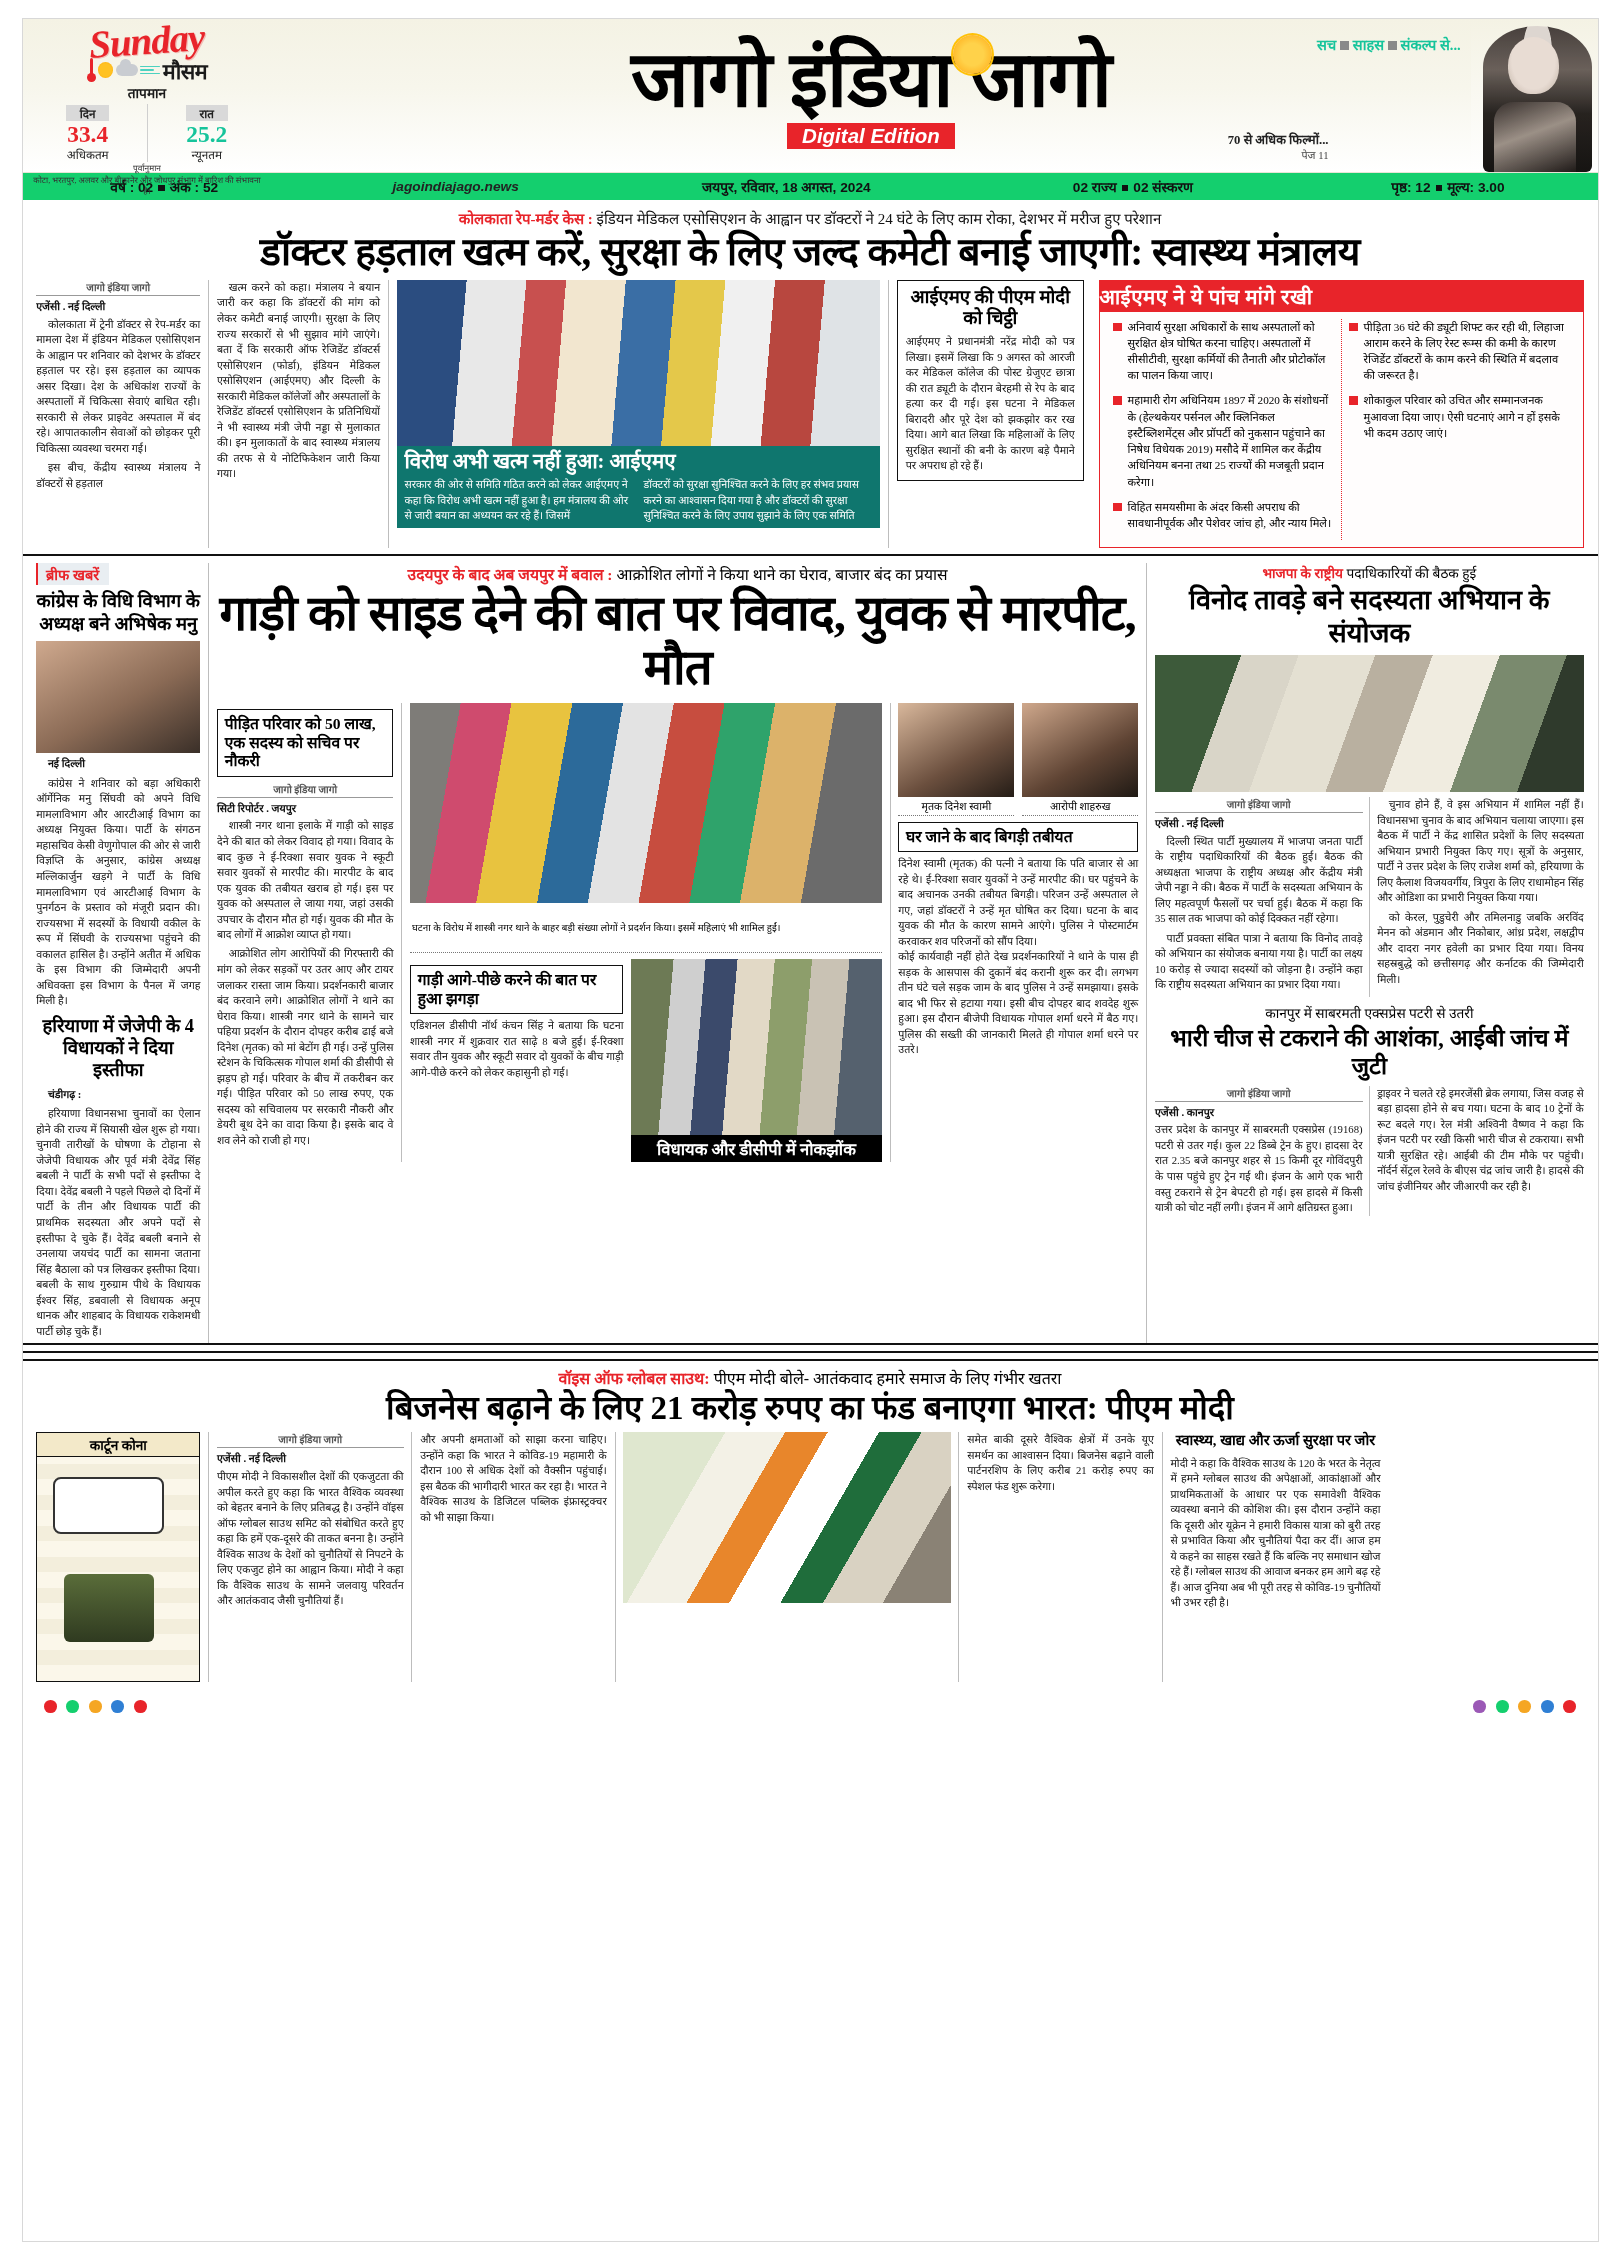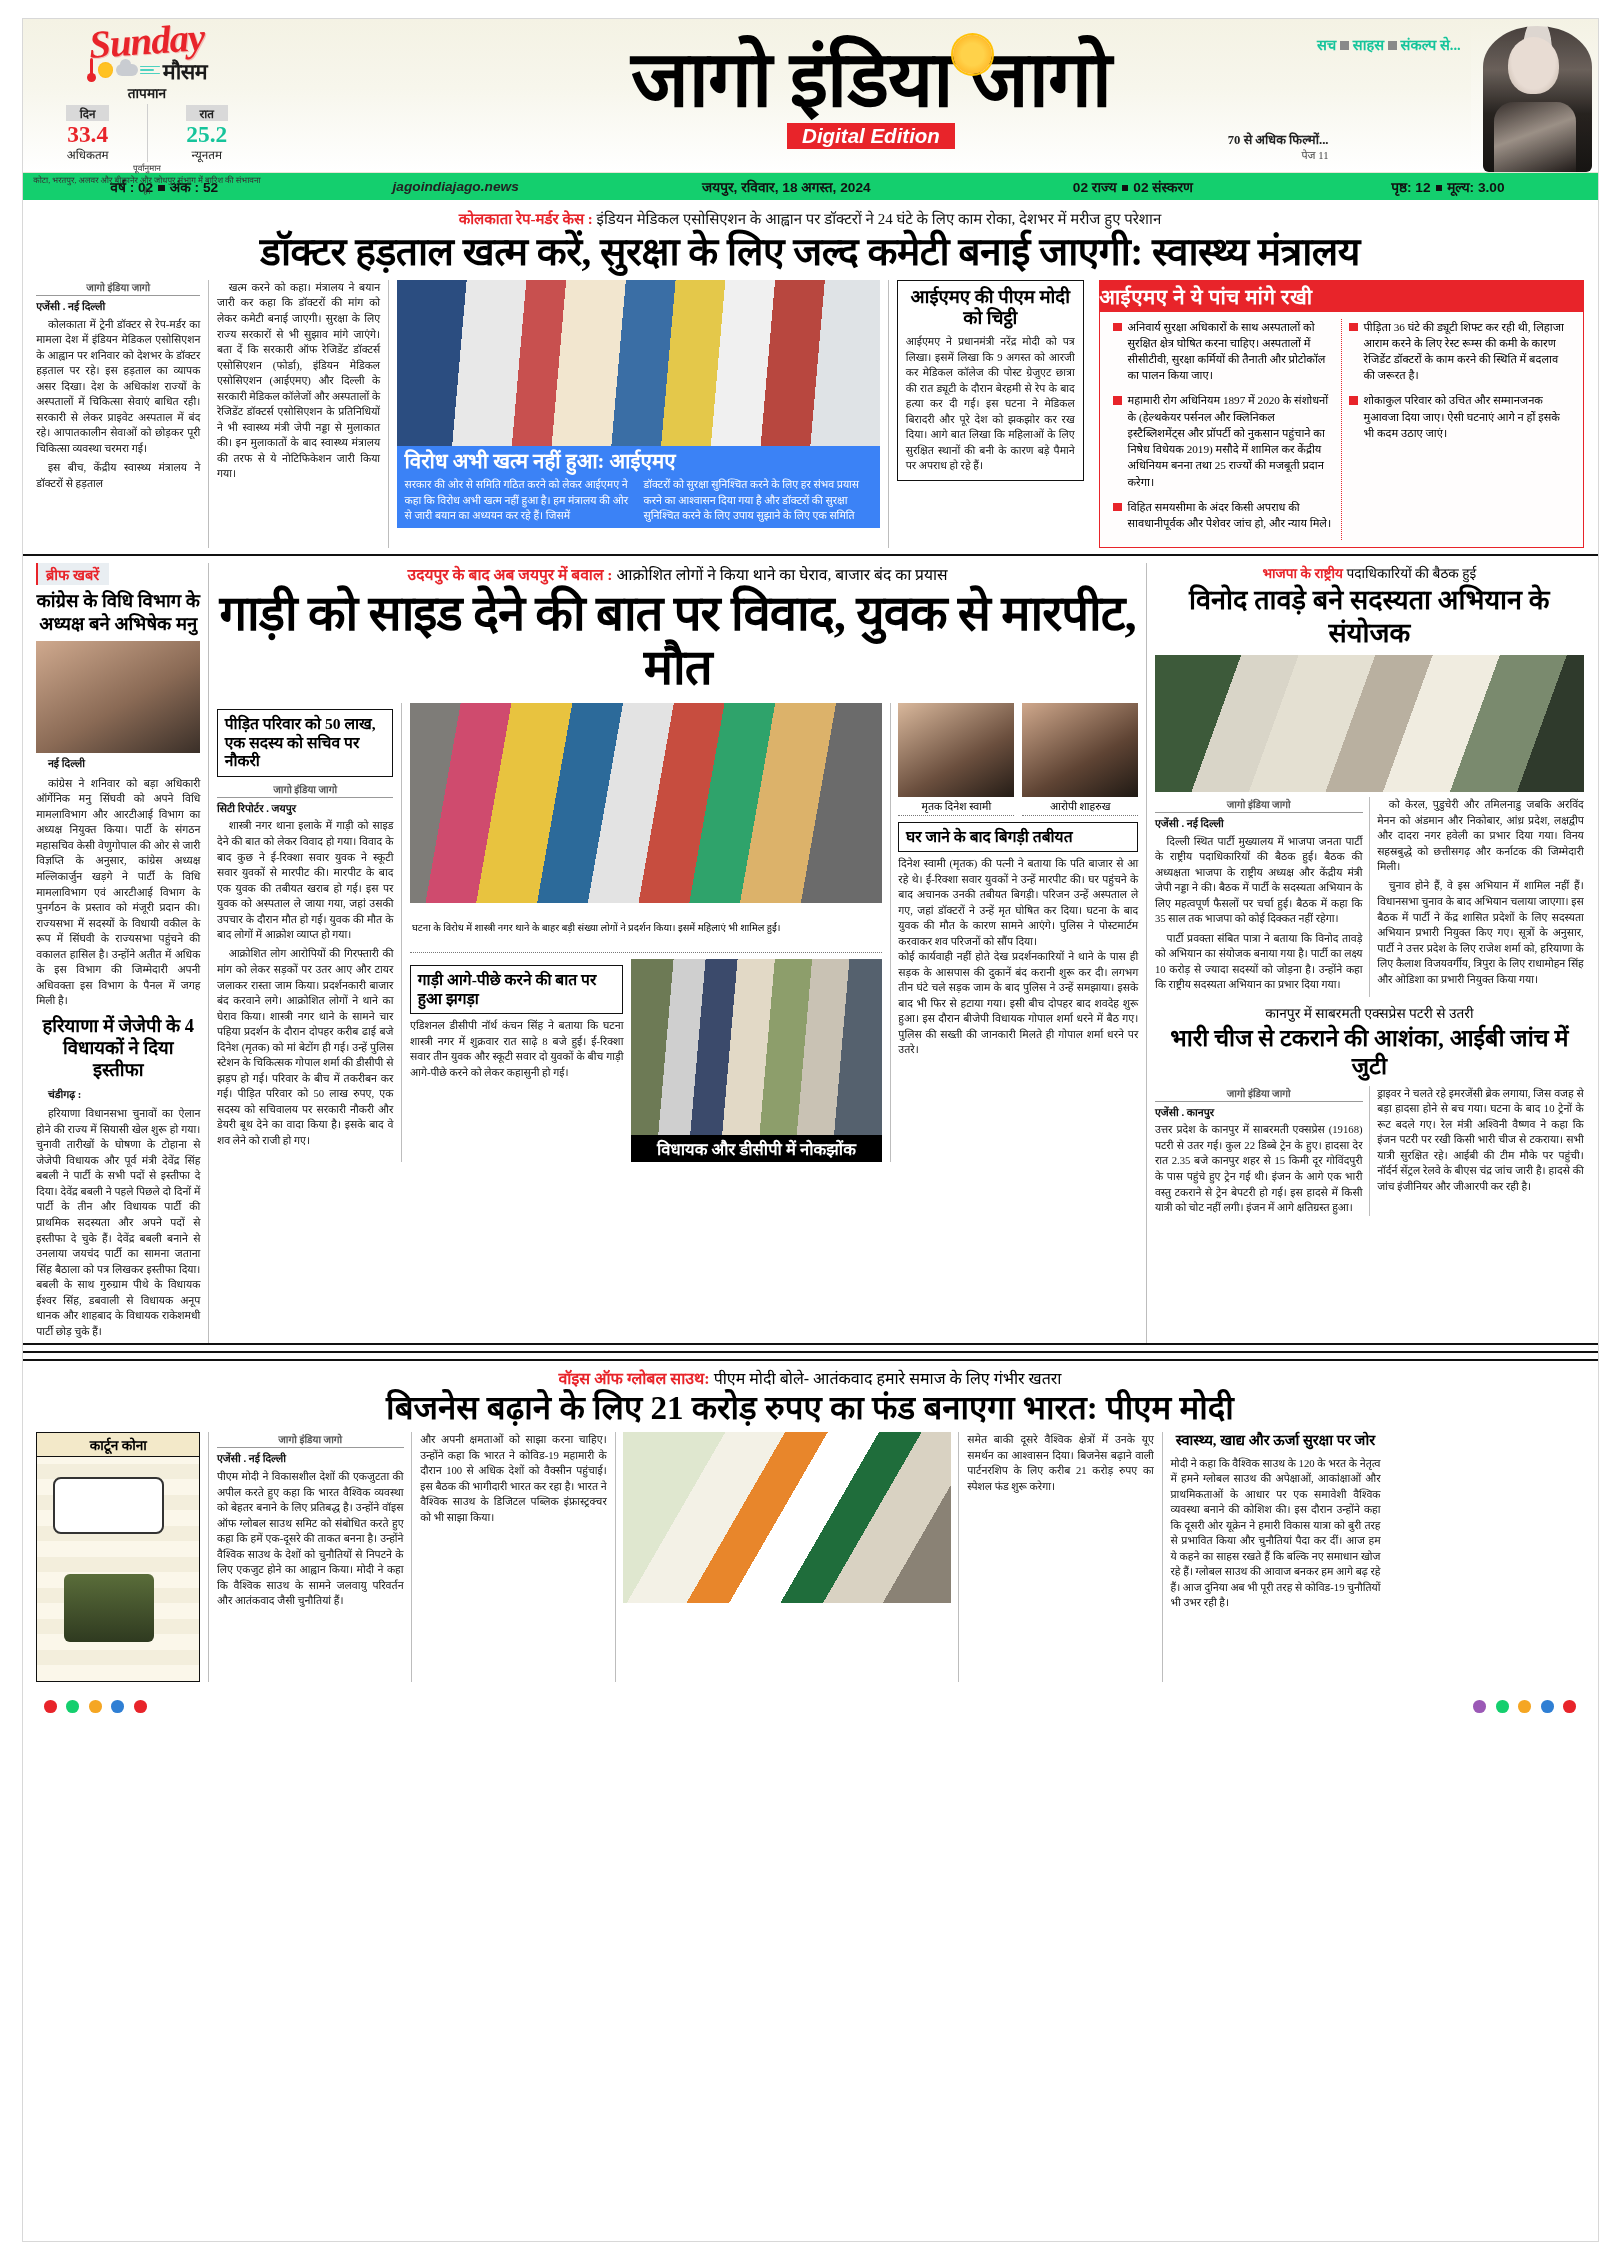--- a/index.html
+++ b/index.html
@@ -196,21 +196,21 @@
     background:#3b3b3b; position:relative; overflow:hidden;
   }
   .ph-protest {
     height: 166px;
     background:
       linear-gradient(95deg,#2b4d80 0 14%, #e8e8e8 14% 26%, #c8504f 26% 34%,
       #f2e6cf 34% 46%, #3a6ea5 46% 56%, #e4c84a 56% 66%, #f0f0f0 66% 76%,
       #b8473f 76% 86%, #dfe3e6 86% 100%);
   }
   .ph-caption-dark {
-    background:#3b82f6; color:#fff; padding:3.9px 7.8px;
+    background:#0f766e; color:#fff; padding:3.9px 7.8px;
   }
   .cap-title { font-size:20.5px; font-weight:bold; line-height:1.15;}
   .cap-cols { display:flex; gap:9.8px; margin-top:3.9px;}
   .cap-cols div { flex:1; font-size:10.7px; line-height:1.45;}
 
   .box-pm {
     border:1px solid #111; padding:5.9px 7.8px;
   }
   .box-pm h3 { font-size:18.5px; font-weight:bold; line-height:1.15; text-align:center; margin-bottom:4.9px;}
 
@@ -508,22 +508,22 @@
         <div style="width:50%;padding-right:6.8px">
           <div class="byline">जागो इंडिया जागो</div>
           <div class="byline2">एजेंसी . नई दिल्ली</div>
           <div class="body-txt">
             <p>दिल्ली स्थित पार्टी मुख्यालय में भाजपा जनता पार्टी के राष्ट्रीय पदाधिकारियों की बैठक हुई। बैठक की अध्यक्षता भाजपा के राष्ट्रीय अध्यक्ष और केंद्रीय मंत्री जेपी नड्डा ने की। बैठक में पार्टी के सदस्यता अभियान के लिए महत्वपूर्ण फैसलों पर चर्चा हुई। बैठक में कहा कि 35 साल तक भाजपा को कोई दिक्कत नहीं रहेगा।</p>
             <p>पार्टी प्रवक्ता संबित पात्रा ने बताया कि विनोद तावड़े को अभियान का संयोजक बनाया गया है। पार्टी का लक्ष्य 10 करोड़ से ज्यादा सदस्यों को जोड़ना है। उन्होंने कहा कि राष्ट्रीय सदस्यता अभियान का प्रभार दिया गया।</p>
           </div>
         </div>
         <div style="width:50%;padding-left:6.8px" class="vline">
           <div class="body-txt">
+            <p>चुनाव होने हैं, वे इस अभियान में शामिल नहीं हैं। विधानसभा चुनाव के बाद अभियान चलाया जाएगा। इस बैठक में पार्टी ने केंद्र शासित प्रदेशों के लिए सदस्यता अभियान प्रभारी नियुक्त किए गए। सूत्रों के अनुसार, पार्टी ने उत्तर प्रदेश के लिए राजेश शर्मा को, हरियाणा के लिए कैलाश विजयवर्गीय, त्रिपुरा के लिए राधामोहन सिंह और ओडिशा का प्रभारी नियुक्त किया गया।</p>
             <p>को केरल, पुडुचेरी और तमिलनाडु जबकि अरविंद मेनन को अंडमान और निकोबार, आंध्र प्रदेश, लक्षद्वीप और दादरा नगर हवेली का प्रभार दिया गया। विनय सहस्रबुद्धे को छत्तीसगढ़ और कर्नाटक की जिम्मेदारी मिली।</p>
-            <p>चुनाव होने हैं, वे इस अभियान में शामिल नहीं हैं। विधानसभा चुनाव के बाद अभियान चलाया जाएगा। इस बैठक में पार्टी ने केंद्र शासित प्रदेशों के लिए सदस्यता अभियान प्रभारी नियुक्त किए गए। सूत्रों के अनुसार, पार्टी ने उत्तर प्रदेश के लिए राजेश शर्मा को, हरियाणा के लिए कैलाश विजयवर्गीय, त्रिपुरा के लिए राधामोहन सिंह और ओडिशा का प्रभारी नियुक्त किया गया।</p>
           </div>
         </div>
       </div>
 
       <div class="big2-kicker" style="font-size:13.7px;margin-top:5.9px">कानपुर में साबरमती एक्सप्रेस पटरी से उतरी</div>
       <div class="s2-head" style="font-size:23.4px">भारी चीज से टकराने की आशंका, आईबी जांच में जुटी</div>
       <div style="display:flex;margin-top:3.9px">
         <div style="width:50%;padding-right:6.8px">
           <div class="byline">जागो इंडिया जागो</div>
           <div class="byline2">एजेंसी . कानपुर</div>

